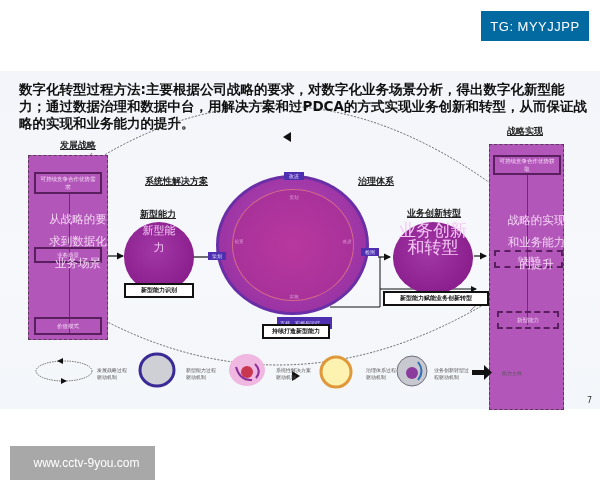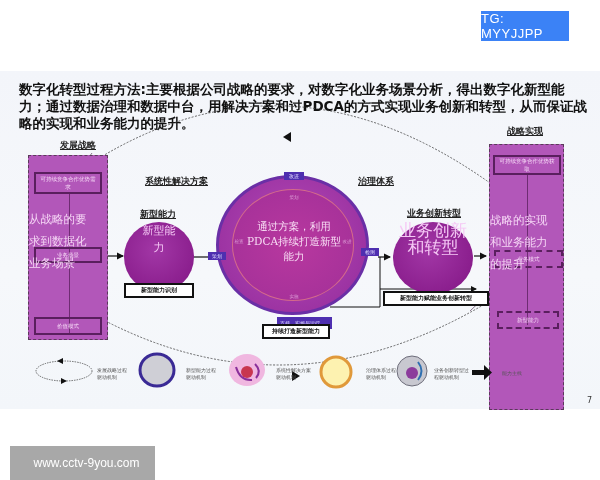--- a/index.html
+++ b/index.html
@@ -2,22 +2,22 @@
 <html><head>
   <meta charset="utf-8">
   <style>
     * { margin: 0; padding: 0; box-sizing: border-box; }
     body {
       width: 600px; height: 480px; position: relative; overflow: hidden;
       background: #ffffff;
       font-family: "DejaVu Sans", sans-serif;
     }
     .watermark-top {
-      position: absolute; left: 481px; top: 11px; width: 88px; height: 30px;
-      background: #3b82f6; color: #ffffff;
+      position: absolute; left: 481px; top: 11px; width: 108px; height: 30px;
+      background: #0369a1; color: #ffffff;
       font-family: "Liberation Sans", sans-serif; font-size: 13px;
       display: flex; align-items: center; justify-content: center; letter-spacing: 0.5px;
     }
     .watermark-bottom {
       position: absolute; left: 10px; top: 446px; width: 145px; height: 34px;
       background: #a8a8a8; color: #ffffff;
       font-family: "Liberation Sans", sans-serif; font-size: 12px;
       display: flex; align-items: center; justify-content: center; padding-left: 8px;
     }
     .slide {
@@ -42,21 +42,21 @@
     }
     .panel-box {
       position: absolute; border: 2px solid #5a1f5e;
       font-family: "DejaVu Serif", serif; font-size: 5.5px; color: #f6d8f6;
       display: flex; align-items: center; justify-content: center; text-align: center; line-height: 8px;
       padding: 0 3px;
     }
     .panel-box.dashed { border: 2px dashed #5a1f5e; }
     .panel-overlay-text {
       position: absolute; font-family: "DejaVu Serif", serif; font-size: 11.5px;
-      color: #f5d5f5; line-height: 22px;
+      color: #f5d5f5; text-align: center; line-height: 22px; margin-left: 10px;
     }
     .vline { position: absolute; width: 1px; background: #6e2c72; }
     .circle {
       position: absolute; border-radius: 50%;
       background: radial-gradient(circle at 45% 40%, #a237a6 0%, #8b1f8e 70%, #7c1780 100%);
       display: flex; align-items: flex-start; justify-content: center;
       font-family: "DejaVu Serif", serif; color: #f5c8f5; text-align: center;
     }
     .label-box {
       position: absolute; border: 2px solid #111; background: #fff;
@@ -150,25 +150,20 @@
     </div>
   </div>
   <div class="label-box" style="left:124px; top:212px; width:70px; height:15px;">新型能力识别</div>
 
   <div class="big-circle-outer"></div>
   <div class="big-circle-inner"></div>
   <div class="faint-tag" style="left:284px; top:124px; width:20px;">策划</div>
   <div class="faint-tag" style="left:232px; top:168px; width:14px;">检查</div>
   <div class="faint-tag" style="left:340px; top:168px; width:14px;">改进</div>
   <div class="faint-tag" style="left:284px; top:223px; width:20px;">实施</div>
-  <div class="big-circle-text">
-    <div>通过方案，利用</div>
-    <div>PDCA持续打造新型</div>
-    <div>能力</div>
-  </div>
   <div class="tag" style="left:284px; top:101px; width:20px; height:8px;">改进</div>
   <div class="tag" style="left:208px; top:181px; width:18px; height:8px;">策划</div>
   <div class="tag" style="left:361px; top:177px; width:18px; height:8px;">检测</div>
   <div class="tag" style="left:277px; top:246px; width:55px; height:12px; justify-content:flex-start; padding-left:3px;">支持、实施与运行</div>
   <div class="label-box" style="left:262px; top:253px; width:68px; height:15px;">持续打造新型能力</div>
 
   <div class="circle" style="left:393px; top:151px; width:80px; height:72px; font-size:17px; line-height:17px;">
     <div>
       <div>业务创新</div>
       <div>和转型</div>

